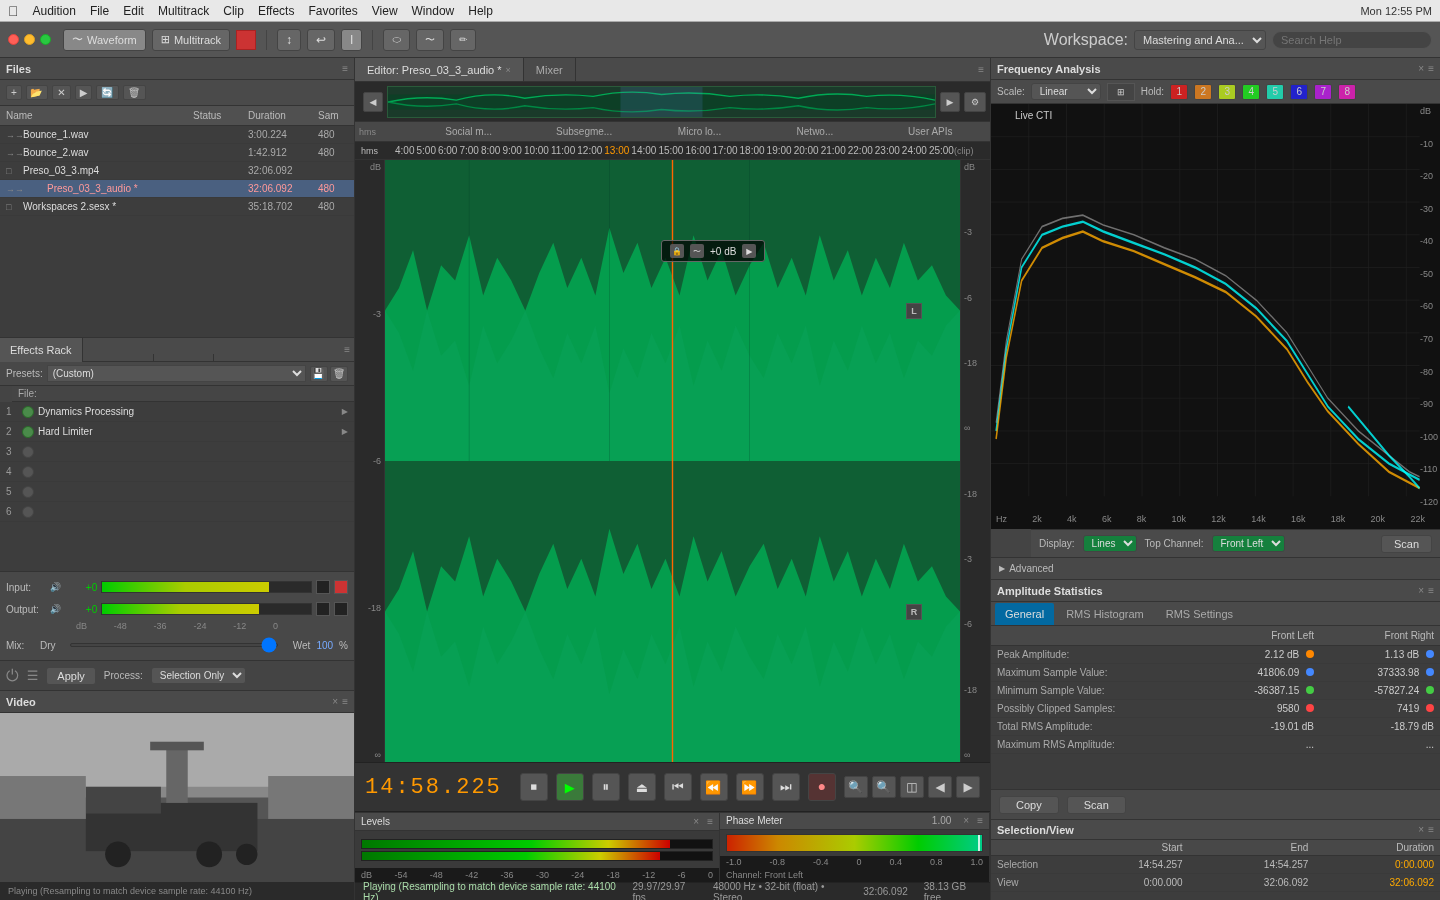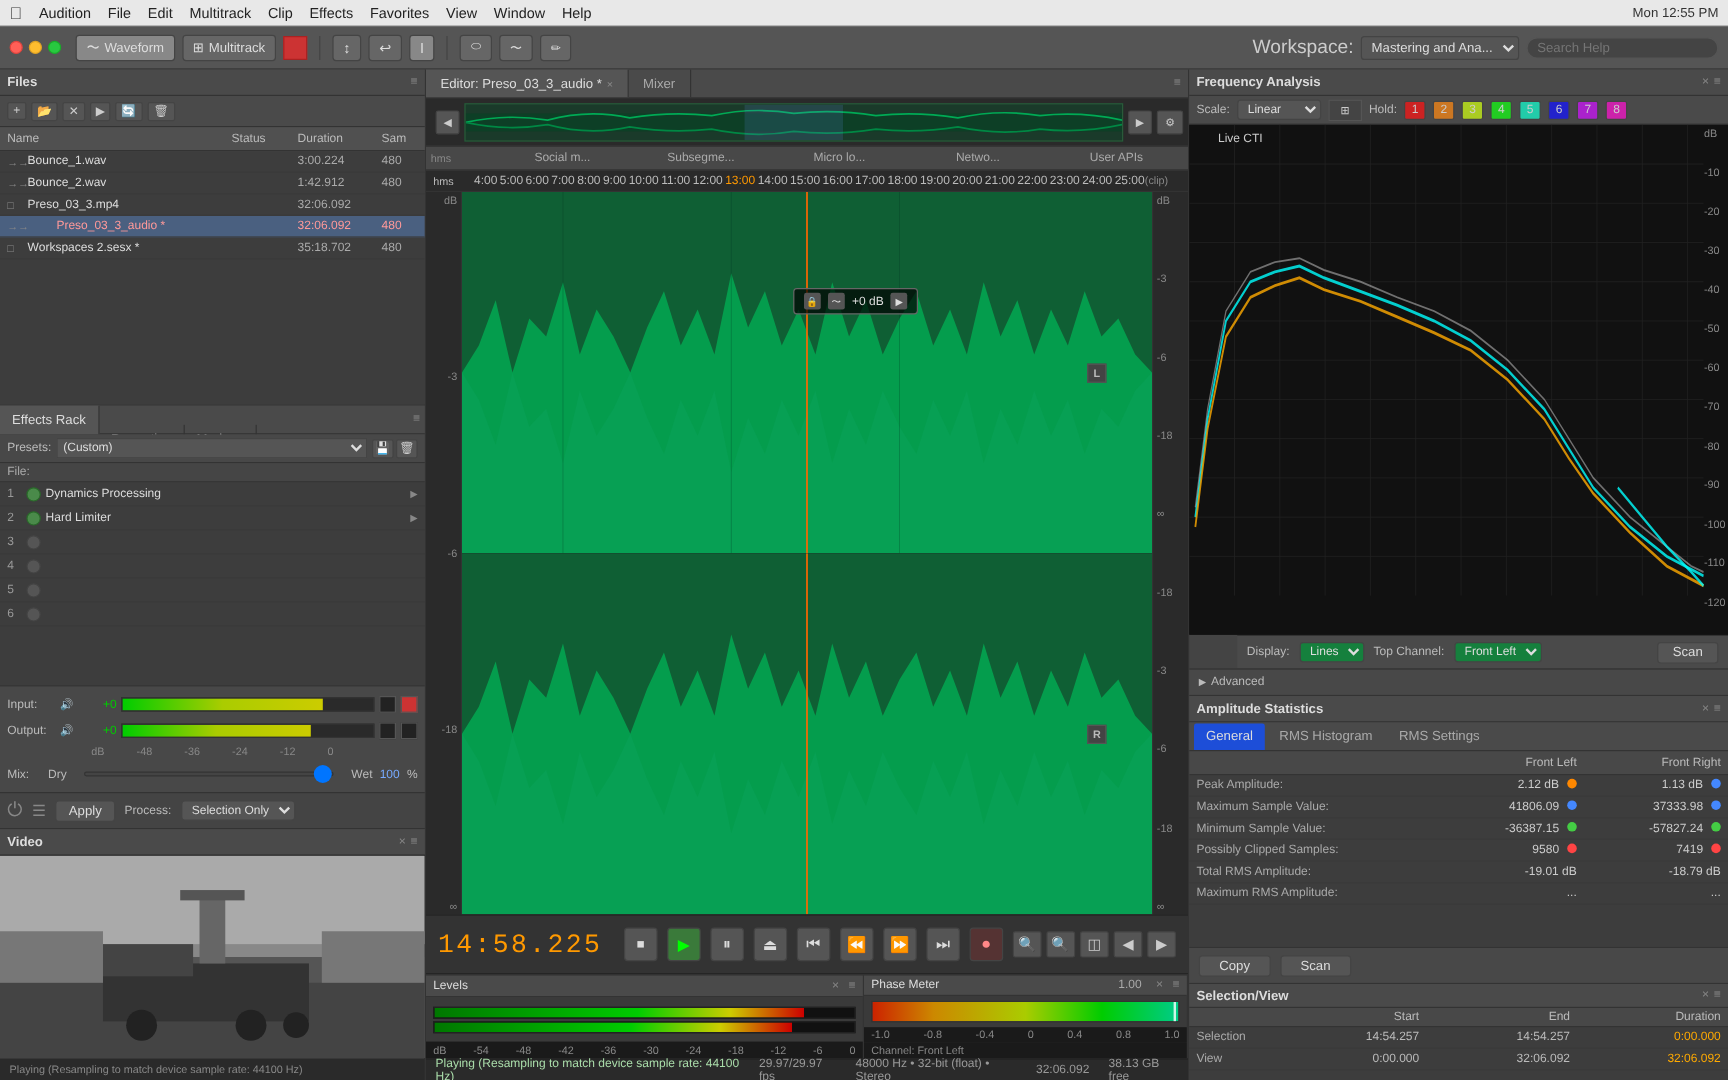--- a/index.html
+++ b/index.html
@@ -51,21 +51,21 @@
     #effects-rack { flex: 1; display: flex; flex-direction: column; }
     .er-tabs { height: 24px; display: flex; align-items: center; background: #4a4a4a; border-bottom: 1px solid #333; }
     .er-tab { padding: 0 10px; height: 24px; display: flex; align-items: center; font-size: 11px; cursor: pointer; border-right: 1px solid #333; }
     .er-tab.active { background: #555; color: #ddd; }
     .er-tab:not(.active) { color: #aaa; margin-top: 32px; }
     .er-presets { height: 24px; display: flex; align-items: center; background: #484848; padding: 0 6px; gap: 4px; border-bottom: 1px solid #333; }
     .er-presets label { font-size: 10px; color: #bbb; }
     .er-presets select { flex: 1; background: #555; border: 1px solid #444; color: #ddd; font-size: 10px; padding: 1px; }
     .er-presets-btns { display: flex; gap: 2px; }
     .er-presets-btn { background: #555; border: 1px solid #444; color: #ccc; width: 18px; height: 16px; font-size: 10px; cursor: pointer; display: flex; align-items: center; justify-content: center; border-radius: 2px; }
-    .er-file-label { height: 16px; display: flex; align-items: center; padding: 0 6px; background: #454545; border-bottom: 1px solid #333; font-size: 10px; color: #aaa; }
+    .er-file-label { height: 16px; display: flex; align-items: center; padding: 0 6px; background: #454545; border-bottom: 1px solid #333; font-size: 10px; color: #aaa; margin-left: 12px; }
     .effect-list { flex: 1; overflow-y: auto; background: #3d3d3d; }
     .effect-row { height: 20px; display: flex; align-items: center; padding: 0 6px; gap: 4px; border-bottom: 1px solid #3a3a3a; cursor: pointer; }
     .effect-num { width: 12px; font-size: 10px; color: #999; }
     .effect-power { width: 12px; height: 12px; background: #4a8a4a; border-radius: 50%; display: inline-block; border: 1px solid #2a6a2a; }
     .effect-power.gray { background: #555; border-color: #444; }
     .effect-name { flex: 1; font-size: 10px; color: #ddd; }
     .effect-arrow { font-size: 8px; color: #888; }
 
     
     #io-section { background: #484848; border-top: 1px solid #333; padding: 4px 6px; }
@@ -157,21 +157,21 @@
     .freq-bottom-bar { height: 28px; background: #4a4a4a; display: flex; align-items: center; padding: 0 8px; gap: 8px; border-top: 1px solid #333; margin-left: 40px; }
     .freq-bottom-label { font-size: 10px; color: #bbb; }
     .freq-bottom-select { background: #15803d; border: 1px solid #444; color: #ddd; font-size: 10px; padding: 1px 4px; border-radius: 3px; }
     .scan-btn { background: #555; border: 1px solid #444; color: #ddd; padding: 2px 12px; font-size: 11px; cursor: pointer; border-radius: 3px; margin-left: auto; }
     .advanced-row { height: 22px; display: flex; align-items: center; padding: 0 8px; background: #484848; border-top: 1px solid #333; font-size: 10px; color: #bbb; cursor: pointer; gap: 4px; }
 
     
     #amp-stats { height: 240px; display: flex; flex-direction: column; border-bottom: 1px solid #333; }
     .amp-tabs { height: 24px; display: flex; align-items: center; background: #4a4a4a; border-bottom: 1px solid #333; gap: 2px; padding: 0 4px; }
     .amp-tab { padding: 0 10px; height: 22px; display: flex; align-items: center; font-size: 11px; cursor: pointer; border-radius: 2px 2px 0 0; }
-    .amp-tab.active { background: #1d4ed8; color: #ddd; }
+    .amp-tab.active { background: #0369a1; color: #ddd; }
     .amp-tab:not(.active) { color: #aaa; }
     .amp-stats-table { flex: 1; background: #3d3d3d; overflow-y: auto; }
     .stats-header { display: grid; grid-template-columns: 1fr 120px 120px; padding: 4px 6px; background: #484848; border-bottom: 1px solid #333; font-size: 10px; color: #bbb; }
     .stats-row { display: grid; grid-template-columns: 1fr 120px 120px; padding: 3px 6px; border-bottom: 1px solid #3a3a3a; font-size: 10px; color: #ccc; }
     .stats-label { color: #aaa; }
     .stats-val { text-align: right; }
     .stats-val .dot { display: inline-block; width: 8px; height: 8px; border-radius: 50%; background: #888; margin-left: 4px; }
     .stats-val .dot.orange { background: #ff8800; }
     .stats-val .dot.blue { background: #4488ff; }
     .stats-val .dot.green { background: #44cc44; }
@@ -780,20 +780,34 @@
 
           <polyline points="5,200 15,150 30,100 50,80 70,75 90,72 110,78 140,85 170,92 200,100 230,110 260,125 290,145 310,165 330,185 360,205 390,220 420,230" stroke="#00ffff" stroke-width="1.5" fill="none" opacity="0.8"></polyline>
 
           <polyline points="5,205 15,155 30,108 50,88 70,82 90,78 110,84 140,90 170,98 200,106 230,115 260,130 290,150 310,170 330,188 360,208 390,225 420,235" stroke="#ffaa00" stroke-width="1.5" fill="none" opacity="0.8"></polyline>
 
           <polyline points="5,195 15,145 30,95 50,75 70,70 90,68 110,74 140,80 170,88 200,95 230,105 260,120 290,140 310,160 330,180 360,200 390,215 410,225 420,228" stroke="#ffffff" stroke-width="1" fill="none" opacity="0.4"></polyline>
 
           <polyline points="350,185 370,200 390,215 410,228 420,235" stroke="#00ffff" stroke-width="1.5" fill="none" opacity="0.8"></polyline>
         </svg>
         
+        <div style="position:absolute;bottom:0;left:5px;right:15px;height:20px;display:flex;align-items:center;justify-content:space-between;font-size:9px;color:#888;">
+          <span>Hz</span>
+          <span>2k</span>
+          <span>4k</span>
+          <span>6k</span>
+          <span>8k</span>
+          <span>10k</span>
+          <span>12k</span>
+          <span>14k</span>
+          <span>16k</span>
+          <span>18k</span>
+          <span>20k</span>
+          <span>22k</span>
+        </div>
       </div>
 
       <div class="freq-bottom-bar">
         <span class="freq-bottom-label">Display:</span>
         <select class="freq-bottom-select">
           <option>Lines</option>
         </select>
         <span class="freq-bottom-label">Top Channel:</span>
         <select class="freq-bottom-select">
           <option>Front Left</option>

